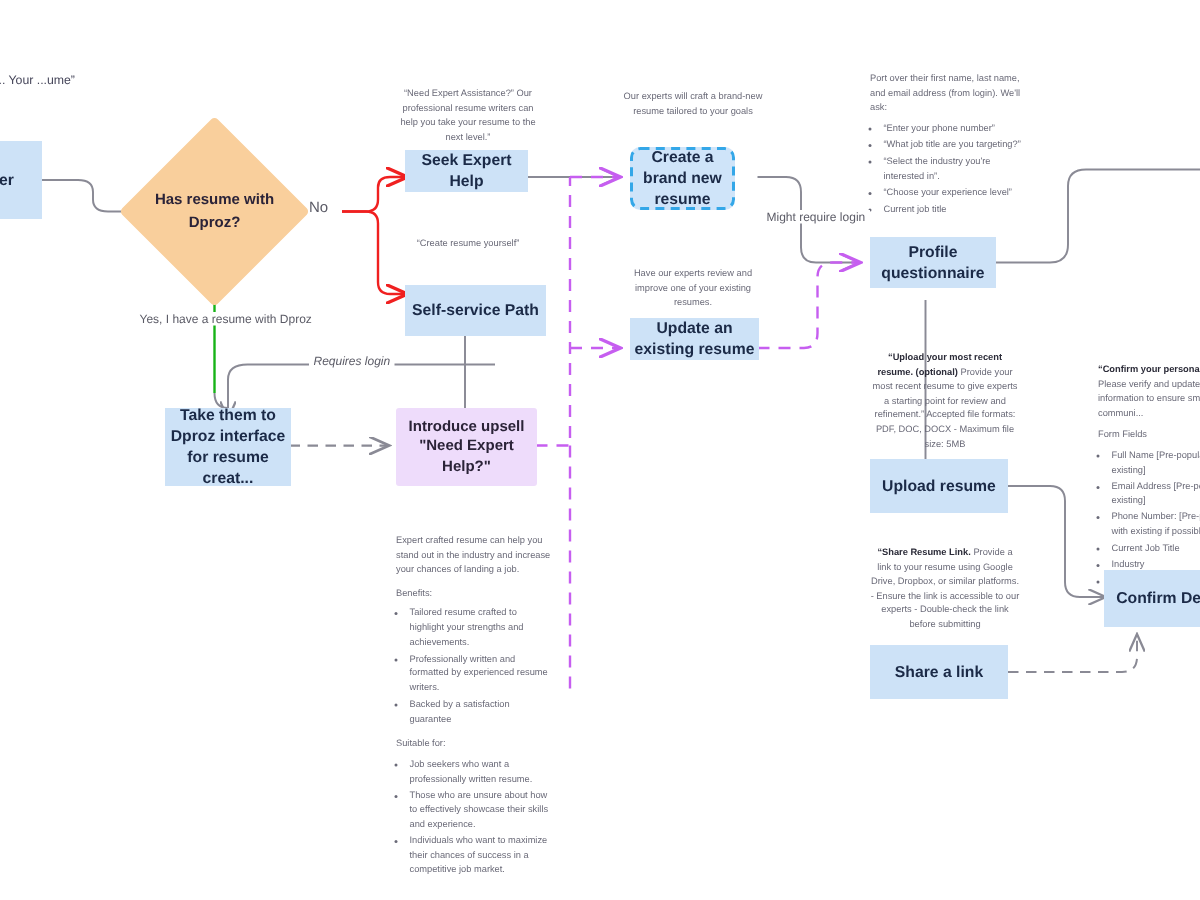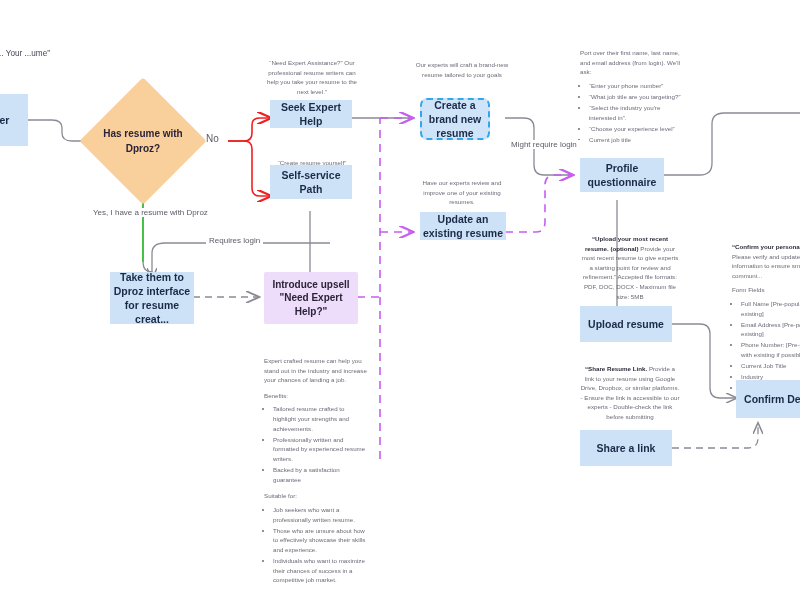--- a/index.html
+++ b/index.html
@@ -146,37 +146,37 @@
     <div style="margin-top:7px;">Suitable for:</div>
     <ul>
       <li>Job seekers who want a professionally written resume.</li>
       <li>Those who are unsure about how to effectively showcase their skills and experience.</li>
       <li>Individuals who want to maximize their chances of success in a competitive job market.</li>
     </ul>
   </div>
 
   <div class="elabel elabel-sm" style="left:203px;top:133px;">No</div>
   <div class="elabel" style="left:90px;top:208px;">Yes, I have a resume with Dproz</div>
-  <div class="elabel" style="left:206px;top:236px;">Requires login</div>
+  <div class="elabel" style="left:206px;top:236px;font-style:italic;">Requires login</div>
   <div class="elabel" style="left:508px;top:140px;text-align:right;">Might require login</div>
 
   <div class="node n-blue" style="left:-28px;top:94px;width:56px;height:52px;">
     <span>...er</span>
   </div>
 
   <div class="n-diamond" style="left:98px;top:96px;width:90px;height:90px;">
     <div class="dshape"></div>
     <div class="dlabel">Has resume with Dproz?</div>
   </div>
 
   <div class="node n-blue" style="left:270px;top:100px;width:82px;height:28px;">
     <span>Seek Expert Help</span>
   </div>
 
-  <div class="node n-blue" style="left:270px;top:165px;width:82px;height:34px;">
+  <div class="node n-blue" style="left:270px;top:190px;width:94px;height:34px;">
     <span>Self-service Path</span>
   </div>
 
   <div class="node n-blue-dash" style="left:420px;top:98px;width:70px;height:42px;">
     <span>Create a brand new resume</span>
   </div>
 
   <div class="node n-blue" style="left:420px;top:212px;width:86px;height:28px;">
     <span>Update an existing resume</span>
   </div>

